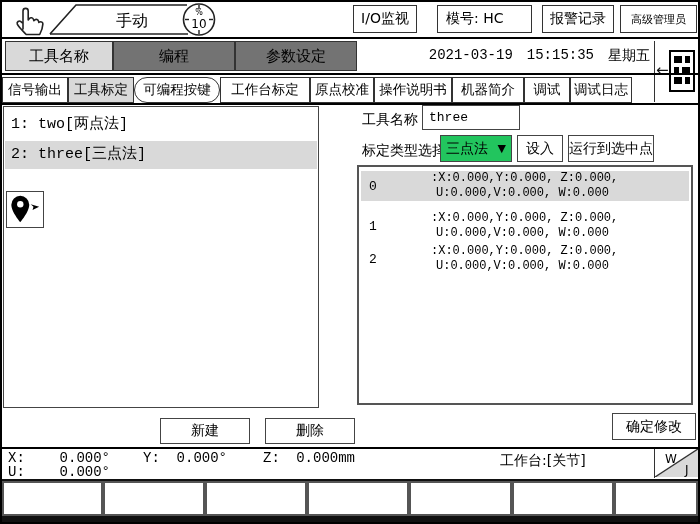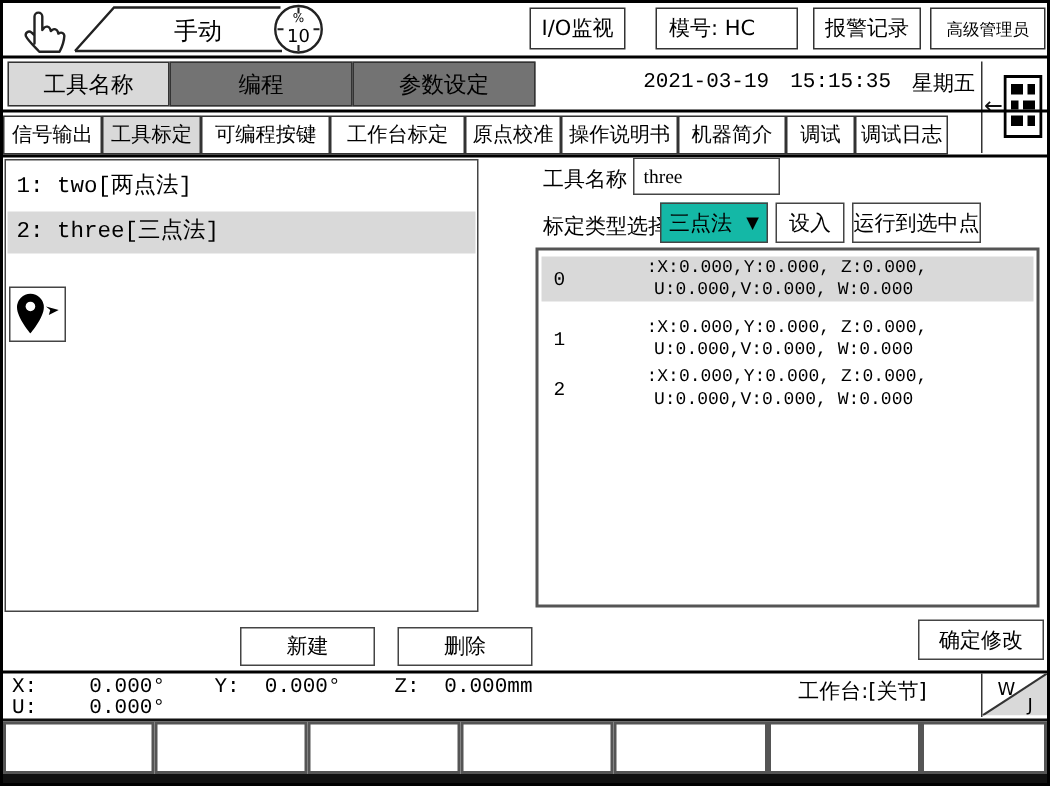--- a/index.html
+++ b/index.html
@@ -37,41 +37,41 @@
     border:1px solid #444; background:#fff; }
   .list-item { position:absolute; left:1px; right:1px; height:28px; line-height:28px;
     padding-left:6px; font-size:15px; font-family:"Liberation Mono", monospace; }
   .selected { background:#d9d9d9; }
   .pin-btn { position:absolute; left:2px; top:84px; width:38px; height:37px;
     border:1px solid #444; background:#fff; display:flex; align-items:center; justify-content:center; }
 
   .form-label { position:absolute; font-size:14px; }
   .name-input { position:absolute; left:422px; top:105px; width:98px; height:25px;
     border:1px solid #444; padding-left:6px; font-size:13px;
-    font-family:Liberation Serif, serif; background:#fff; outline:none; }
+    font-family:Liberation Mono, monospace; background:#fff; outline:none; }
   .dropdown { position:absolute; left:440px; top:135px; width:72px; height:27px;
-    border:1px solid #444; background:#14b8a6; display:flex; align-items:center;
+    border:1px solid #444; background:#22c55e; display:flex; align-items:center;
     justify-content:space-between; padding:0 5px; font-size:14px; }
   .small-btn { position:absolute; top:135px; height:27px; border:1px solid #444; background:#fff;
     display:flex; align-items:center; justify-content:center; font-size:14px; }
 
   .points-box { position:absolute; left:357px; top:165px; width:336px; height:240px;
     border:2px solid #555; background:#fff; }
   .point-row { position:absolute; left:2px; right:2px; height:30px; display:flex; }
   .point-index { width:70px; padding-left:8px; display:flex; align-items:center;
     font-size:13px; font-family:"Liberation Mono", monospace; }
   .point-coords { font-size:12px; line-height:15px; font-family:"Liberation Mono", monospace;
     display:flex; flex-direction:column; justify-content:center; }
 
   .action-btn { position:absolute; border:1px solid #444; background:#fff;
     display:flex; align-items:center; justify-content:center; font-size:14px; }
 
   .status-label { position:absolute; font-size:14px; font-family:"Liberation Mono", monospace; }
   .status-value { position:absolute; font-size:14px; font-family:"Liberation Mono", monospace; text-align:right; }
-  .workbench { position:absolute; left:500px; top:452px; width:150px; text-align:center; font-size:14px; }
+  .workbench { position:absolute; left:500px; top:452px; width:150px; text-align:left; font-size:14px; }
   .wj-box { position:absolute; left:654px; top:449px; width:44px; height:29px; border-left:1px solid #333; }
 
   .fn-strip { position:absolute; left:0; top:479px; width:700px; height:45px; background:#111; }
   .fn-cell { position:absolute; top:2px; height:35px; background:#fff; border:2px solid #555; }
 </style>
 </head>
 <body>
 
 <div id="screen">
 
@@ -123,21 +123,21 @@
       <rect x="13" y="17" width="8" height="6" fill="#000"></rect>
       <rect x="5" y="27" width="8" height="7" fill="#000"></rect>
       <rect x="16" y="27" width="5" height="7" fill="#000"></rect>
     </svg>
   </div>
 
   <div class="hline" style="top:73px;"></div>
 
   <div class="tab2" style="left:2px;width:66px;">信号输出</div>
   <div class="tab2 active-tab" style="left:68px;width:66px;">工具标定</div>
-  <div class="tab2" style="left:134px;width:86px;">可编程按键</div>
+  <div class="tab2" style="left:134px;width:86px;border-radius:13px;">可编程按键</div>
   <div class="tab2" style="left:220px;width:90px;">工作台标定</div>
   <div class="tab2" style="left:310px;width:64px;">原点校准</div>
   <div class="tab2" style="left:374px;width:78px;">操作说明书</div>
   <div class="tab2" style="left:452px;width:72px;">机器简介</div>
   <div class="tab2" style="left:524px;width:46px;">调试</div>
   <div class="tab2" style="left:570px;width:62px;">调试日志</div>
 
   <div class="hline" style="top:103px;"></div>
 
   <div class="left-panel">

